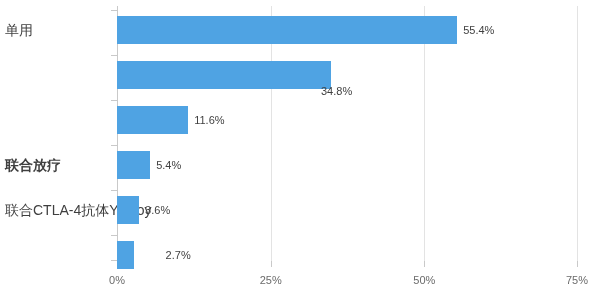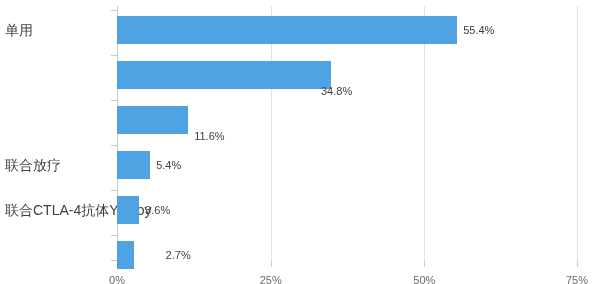--- a/index.html
+++ b/index.html
@@ -110,21 +110,21 @@
     white-space: nowrap;
   }
 </style>
 </head>
 <body>
 
 <div id="chart-root">
 
   <div class="cat-label-wrap">
     <div class="cat-label" style="top:10px;">单用</div>
-    <div class="cat-label" style="top:145px;">联合放疗</div>
+    <div class="cat-label" style="top:145px;font-weight:bold;">联合放疗</div>
     <div class="cat-label" style="top:190px;">联合CTLA-4抗体Yervoy</div>
   </div>
 
   <div class="plot-area">
 
     <div class="gridline axis-line"></div>
     <div class="gridline" style="left:153.67px;"></div>
     <div class="gridline" style="left:307.33px;"></div>
     <div class="gridline" style="left:460px;"></div>
 
@@ -143,21 +143,21 @@
 
     <div class="bar" style="top:10px;  width:340.2px;"></div>
     <div class="bar" style="top:55px;  width:213.7px;"></div>
     <div class="bar" style="top:100px; width:71.2px;"></div>
     <div class="bar" style="top:145px; width:33.2px;"></div>
     <div class="bar" style="top:190px; width:22.1px;"></div>
     <div class="bar" style="top:235px; width:16.6px;"></div>
 
     <div class="bar-value" style="top:10px;  left:340.2px;">55.4%</div>
     <div class="bar-value" style="top:55px;  left:198px;margin-top:16px;">34.8%</div>
-    <div class="bar-value" style="top:100px; left:71.2px;margin-top:16px;">11.6%</div>
+    <div class="bar-value" style="top:100px; left:71.2px;">11.6%</div>
     <div class="bar-value" style="top:145px; left:33.2px;">5.4%</div>
     <div class="bar-value" style="top:190px; left:22.1px;">3.6%</div>
     <div class="bar-value" style="top:235px; left:16.6px;padding-left:32px;">2.7%</div>
 
     <div class="x-label" style="left:0px;">0%</div>
     <div class="x-label" style="left:153.67px;">25%</div>
     <div class="x-label" style="left:307.33px;">50%</div>
     <div class="x-label" style="left:460px;">75%</div>
 
   </div>

